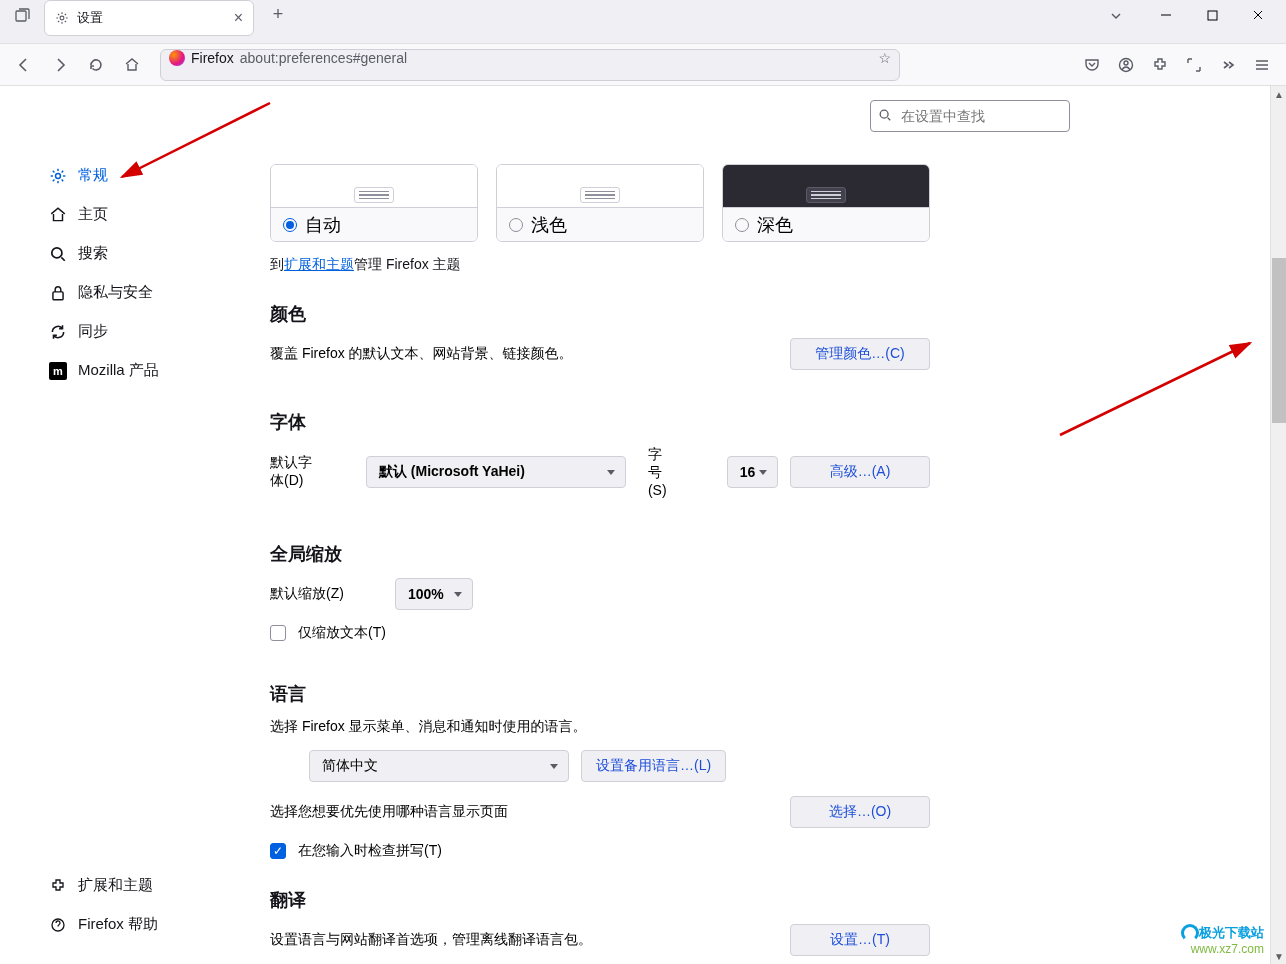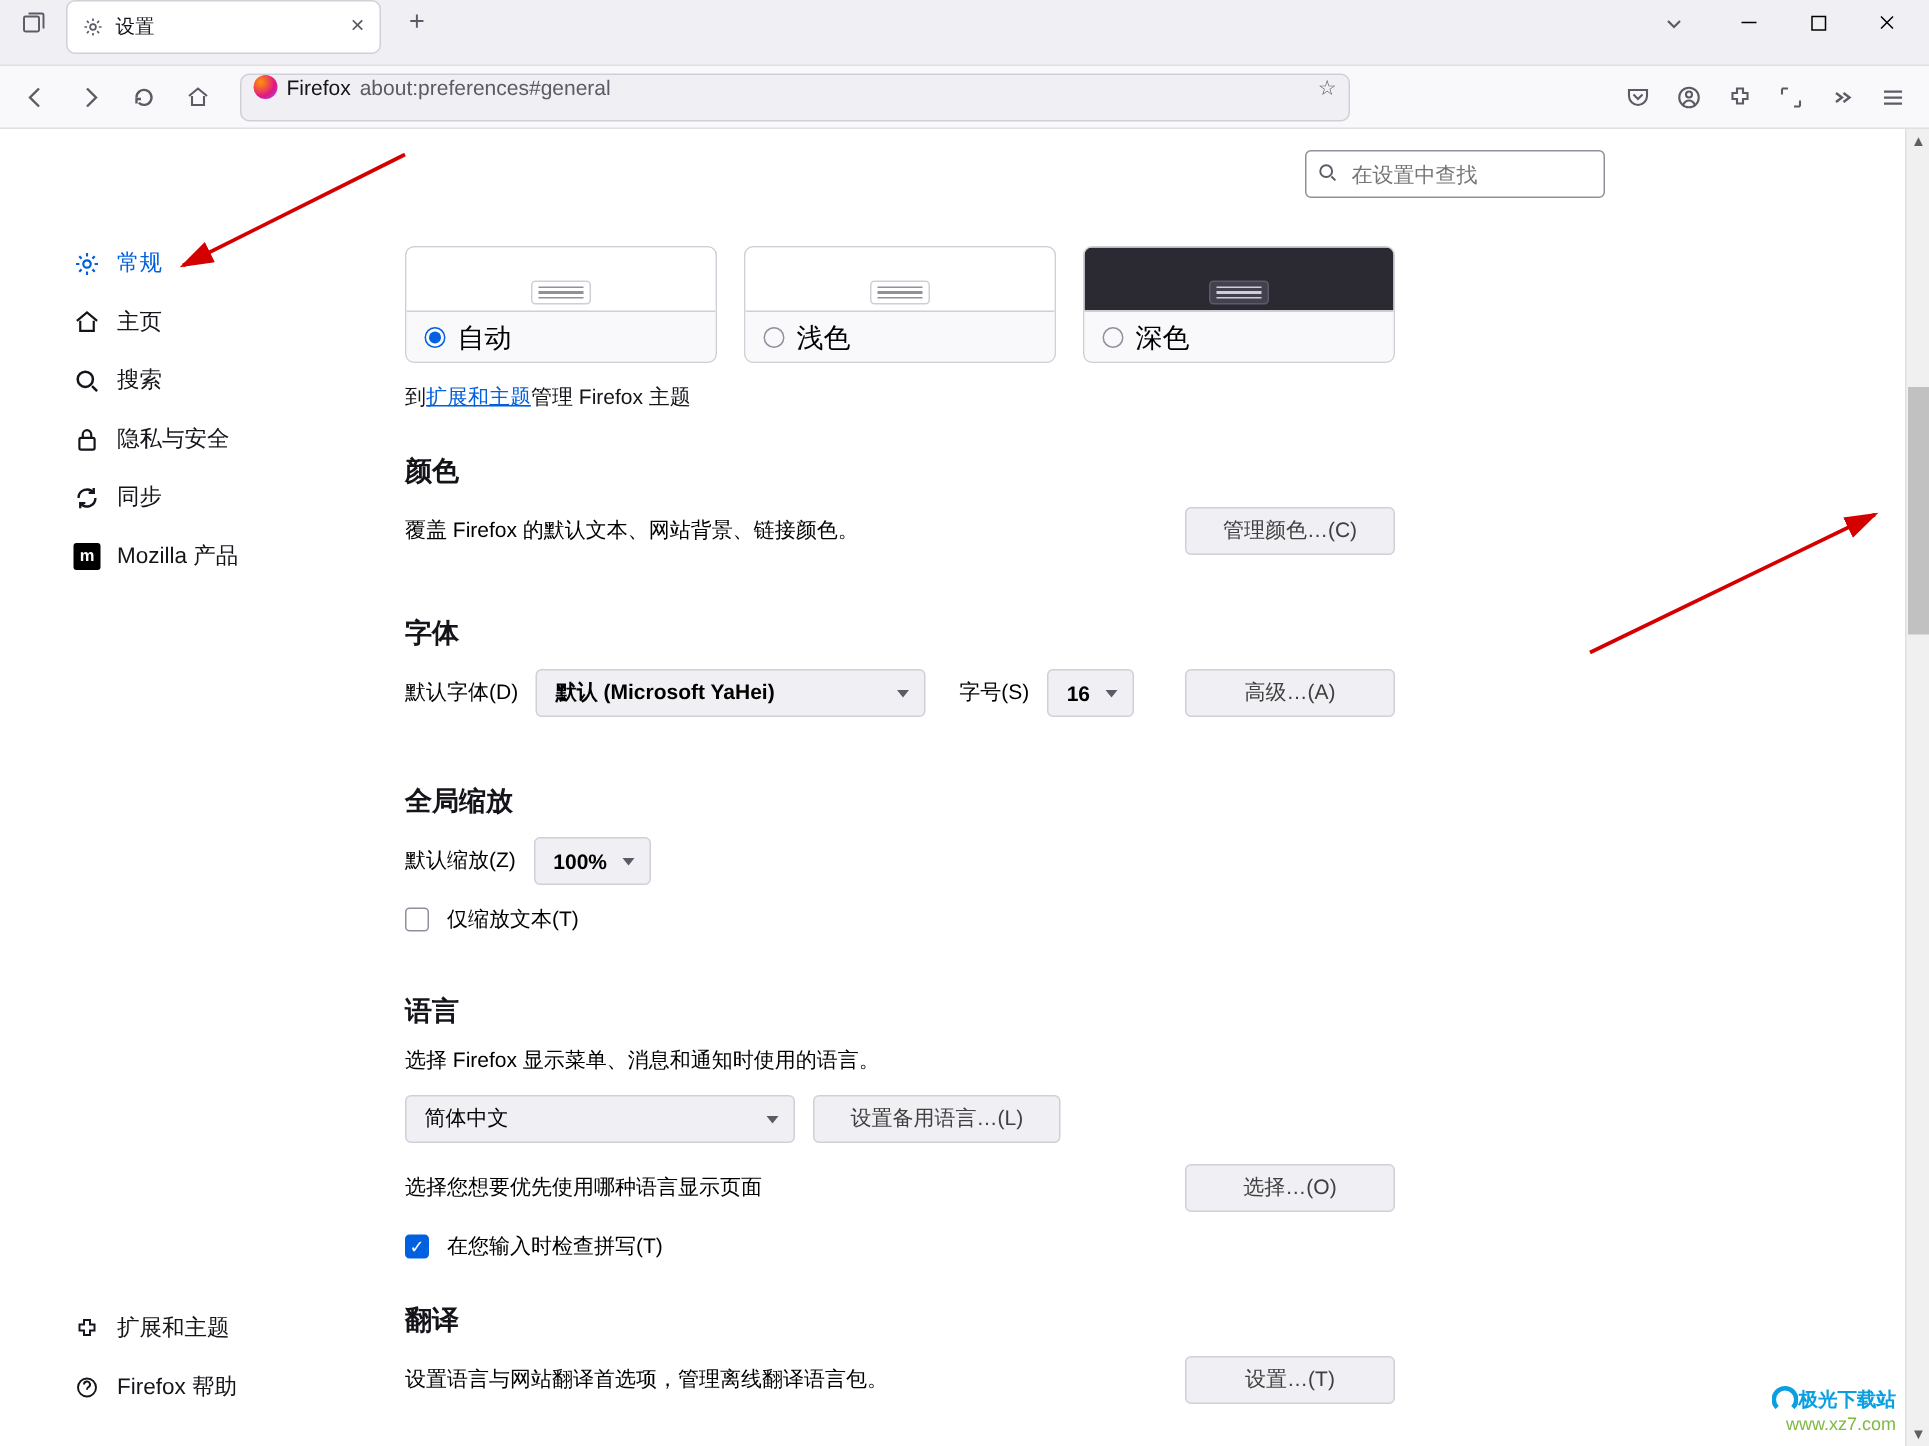--- a/index.html
+++ b/index.html
@@ -58,23 +58,23 @@
 .radio { width: 14px; height: 14px; border: 1px solid #8f8f9d; border-radius: 50%; position: relative; }
 .radio.checked { border-color: #0060df; }
 .radio.checked::after { content:''; position:absolute; inset:2px; background:#0060df; border-radius:50%; }
 
 .desc-line { font-size: 14px; color: #15141a; margin-bottom: 28px; }
 .desc-line a { color: #0060df; text-decoration: underline; }
 
 h2.sect { font-size: 18px; font-weight: 700; margin: 24px 0 12px; color: #15141a; }
 .row { display: flex; align-items: center; gap: 12px; margin-bottom: 14px; font-size: 14px; }
 .row-spread { justify-content: space-between; }
-.btn { height: 32px; padding: 0 24px; background: #f0f0f4; border: 1px solid #cfcfd8; border-radius: 4px; font-size: 14px; color: #404040; display: inline-flex; align-items: center; cursor: pointer; }
+.btn { height: 32px; padding: 0 14px; background: #f0f0f4; border: 1px solid #cfcfd8; border-radius: 4px; font-size: 14px; color: #1d4ed8; display: inline-flex; align-items: center; cursor: pointer; }
 .btn.wide { min-width: 140px; justify-content: center; }
-.select { height: 32px; background: #f0f0f4; border: 1px solid #cfcfd8; border-radius: 4px; padding: 0 28px 0 12px; font-size: 14px; display: inline-flex; align-items: center; position: relative; cursor: pointer; font-weight:600;}
+.select { height: 32px; background: #f0f0f4; border: 1px solid #cfcfd8; border-radius: 4px; padding: 0 28px 0 12px; font-size: 14px; display: inline-flex; align-items: center; position: relative; cursor: pointer; font-weight:600;margin-left:39px;}
 .select::after { content: ''; position: absolute; right: 10px; top: 13px; border-left: 4px solid transparent; border-right: 4px solid transparent; border-top: 5px solid #5b5b66; }
 .select.normal { font-weight: normal; }
 .checkbox { width: 16px; height: 16px; border: 1px solid #8f8f9d; border-radius: 3px; display: inline-flex; align-items: center; justify-content: center; }
 .checkbox.checked { background: #0060df; border-color: #0060df; color: #fff; font-size: 12px; }
 
 .arrow-annot { position: absolute; pointer-events: none; }
 .ff-icon { width:16px; height:16px; border-radius:50%; background: radial-gradient(circle at 30% 30%, #ff9500, #e31587 60%, #9059ff); }
 
 .watermark { position: absolute; right: 22px; bottom: 8px; text-align: right; font-size: 13px; }
 .watermark .wm1 { color: #0aa0e0; font-weight: bold; display:flex; align-items:center; gap:0; justify-content:flex-end;}

